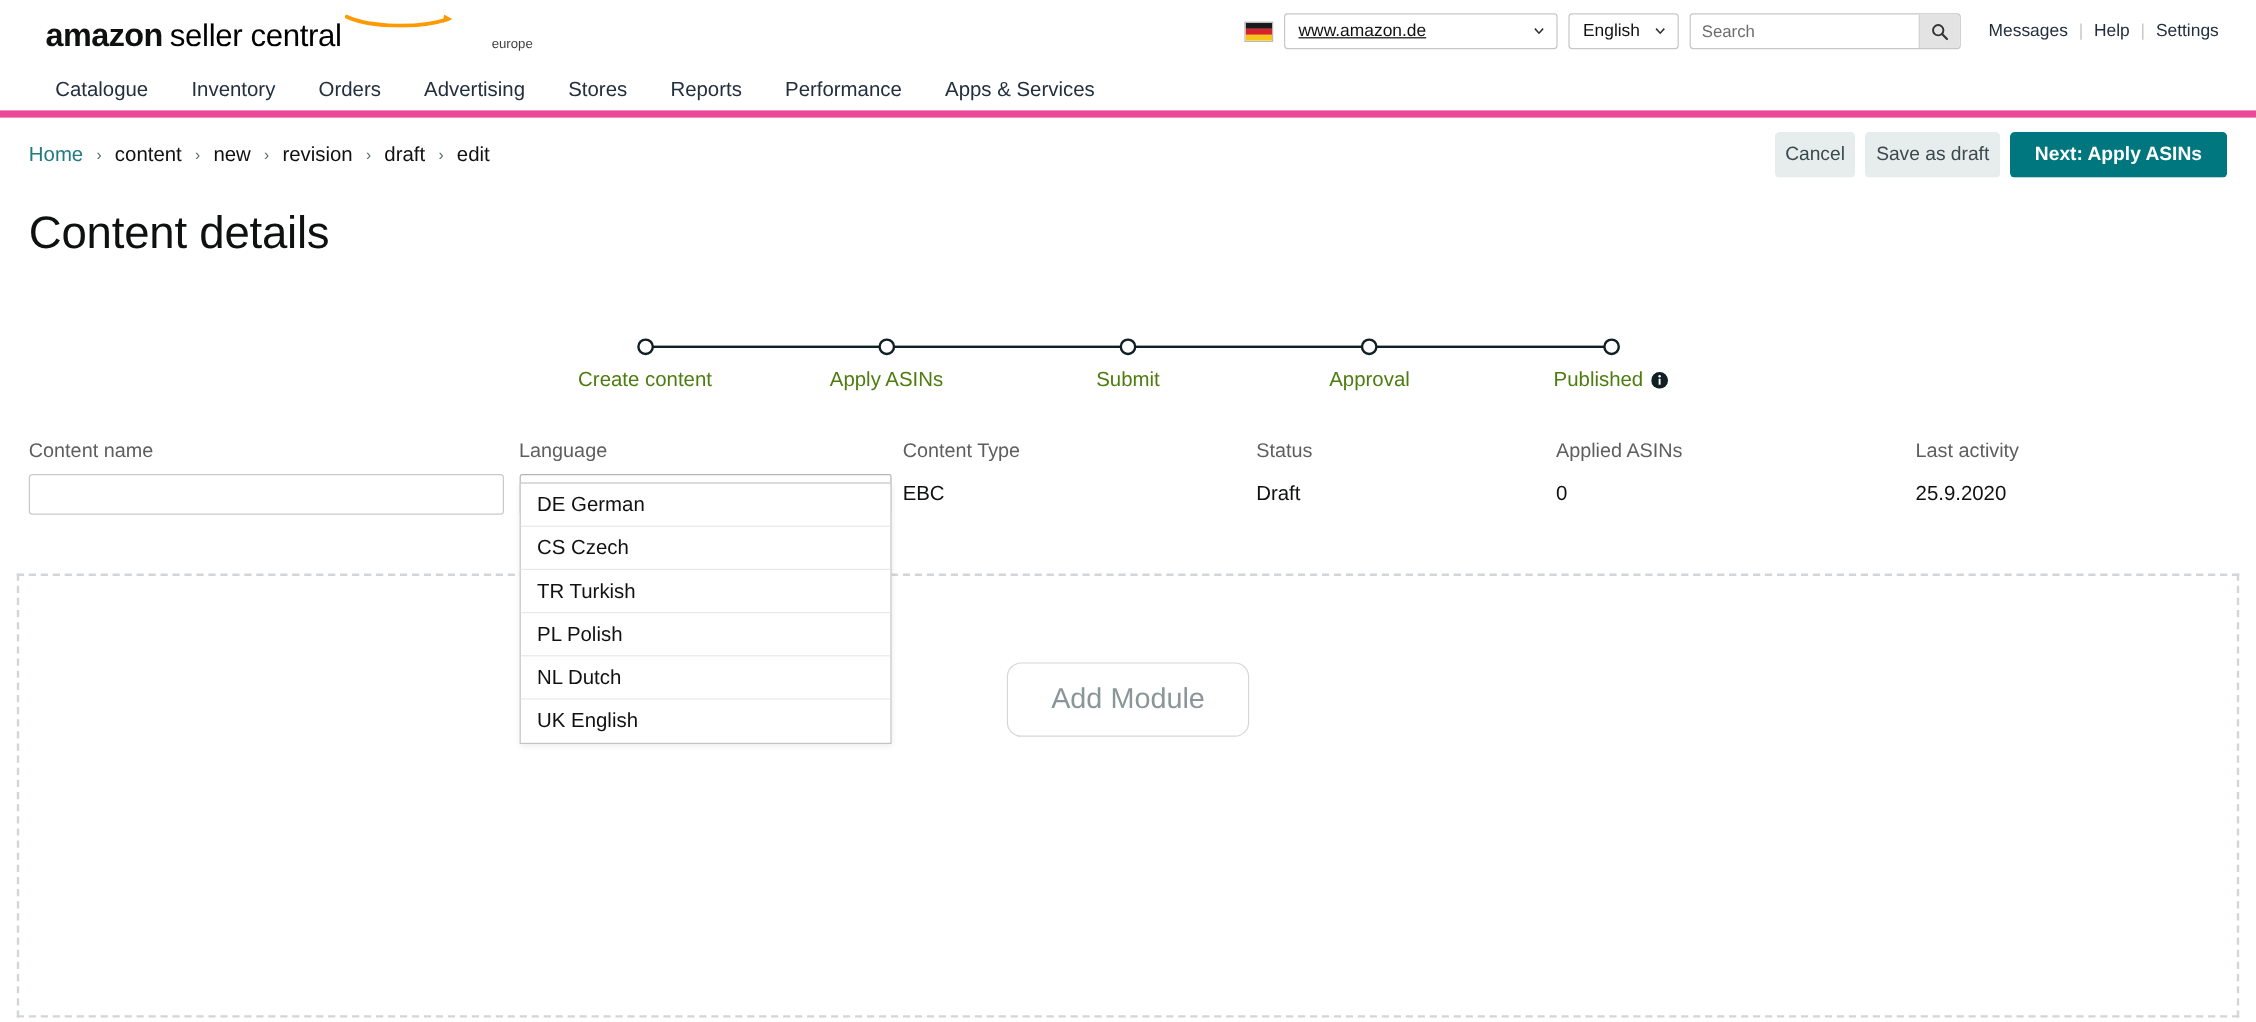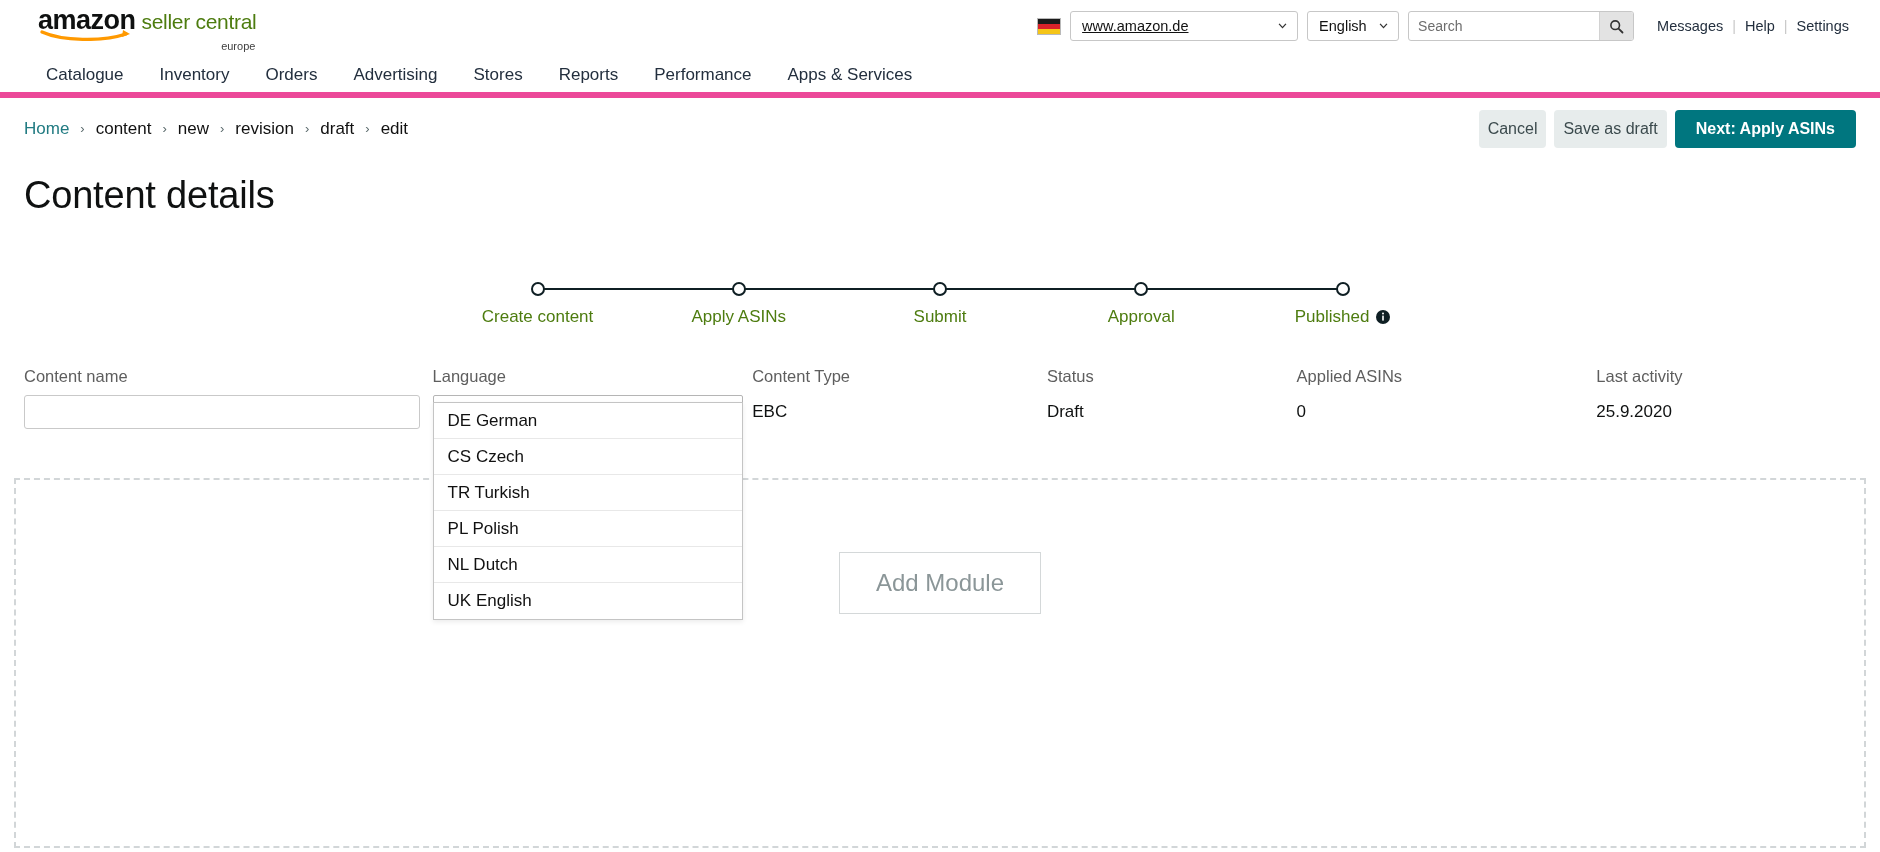--- a/index.html
+++ b/index.html
@@ -15,35 +15,34 @@
   .topbar {
     position: relative;
     height: 58px;
     display: flex;
     align-items: center;
     padding: 0 24px;
   }
   .logo {
     margin-left: 14px;
     display: flex;
-    flex-direction: column;
     line-height: 1;
     user-select: none;
   }
   .logo-row { display: flex; align-items: baseline; }
   .logo-amazon {
     font-size: 27px;
     font-weight: bold;
     letter-spacing: -0.5px;
     color: #0f1111;
   }
   .logo-seller {
-    font-size: 21px;
+    font-size: 26px;
     font-weight: 400;
-    color: #4d7c0f;
+    color: #000000;
     margin-left: 6px;
     letter-spacing: -0.3px;
   }
   .logo-smile {
     position: relative;
     height: 9px;
     margin-top: -3px;
     width: 125px;
   }
   .logo-smile svg { position: absolute; left: 2px; top: -2px; }
@@ -361,21 +360,21 @@
     border: 2px dashed #d2d6d8;
     display: flex;
     align-items: flex-start;
     justify-content: center;
   }
   .add-module {
     margin-top: 72px;
     width: 202px;
     height: 62px;
     border: 1px solid #d4d8d9;
-    border-radius: 0;
+    border-radius: 12px;
     background: #ffffff;
     color: #8b9698;
     font-size: 24px;
     font-family: "Liberation Sans", sans-serif;
     cursor: pointer;
   }
 </style>
 </head>
 <body>
 

